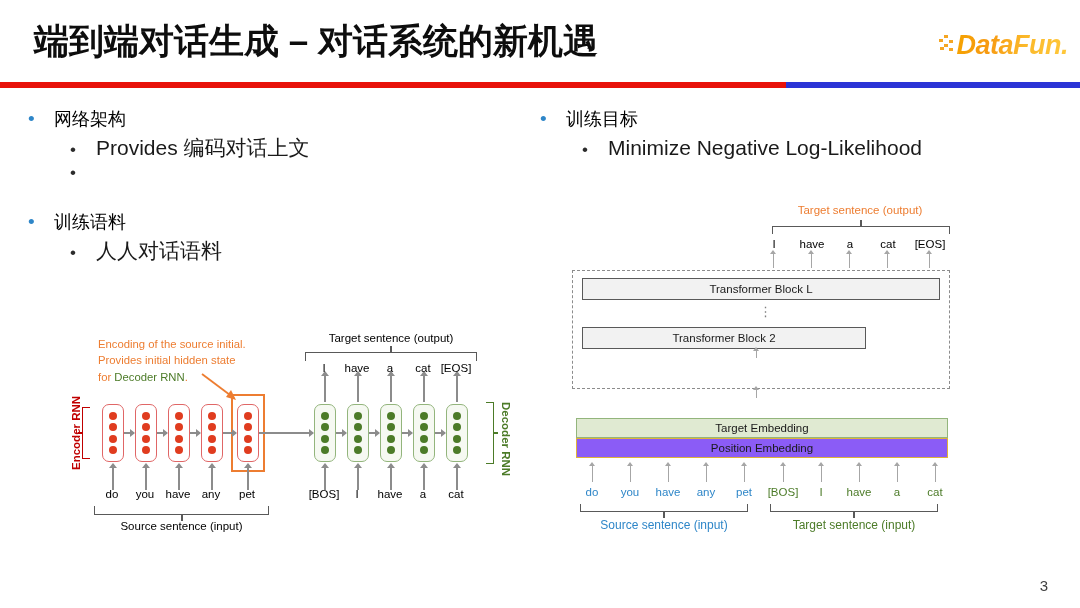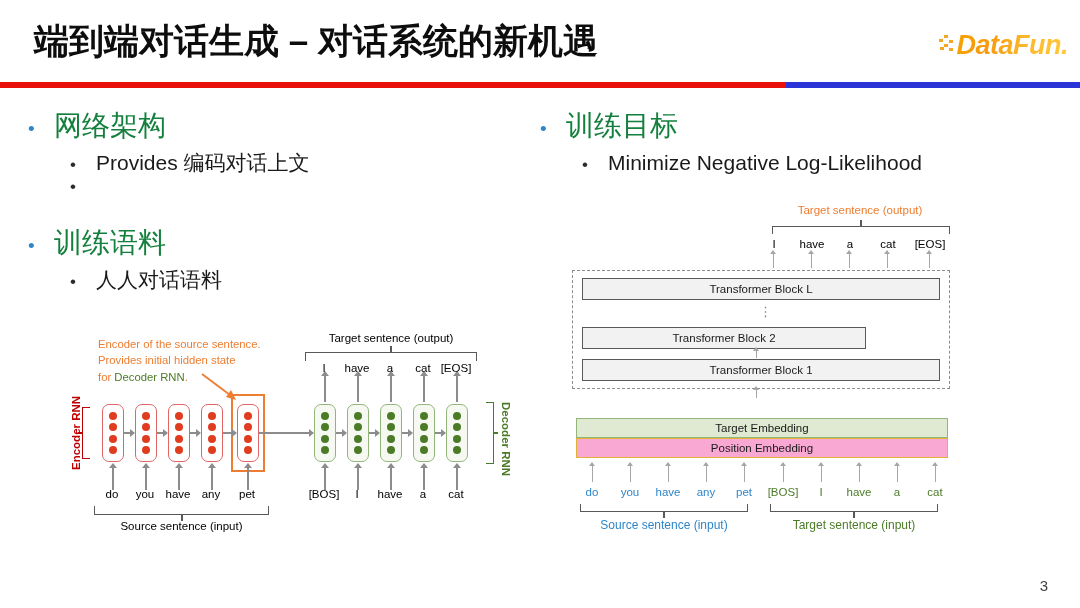--- a/index.html
+++ b/index.html
@@ -81,21 +81,21 @@
   .b1, .b2 {
     display: flex;
     align-items: baseline;
   }
   .b1 { margin-top: 6px; }
   .b1 .dot, .b2 .dot {
     flex: 0 0 auto;
     text-align: left;
   }
   .b1 .dot { width: 26px; color: #2e86c8; font-size: 19px; line-height: 1; }
-  .b1 .txt { font-size: 28px; color: #15803d; line-height: 1.45; }
+  .b1 .txt { font-size: 18px; color: #000000; line-height: 1.45; }
   .b2 { margin-left: 42px; }
   .b2 .dot { width: 26px; color: #2c2c2c; font-size: 17px; line-height: 1; }
   .b2 .txt { font-size: 21px; color: #1a1a1a; line-height: 1.5; }
   .spacer-gap { height: 22px; }
 
   
   .diagram { position: absolute; }
 
   
   #diagram-rnn { left: 60px; top: 330px; width: 462px; height: 215px; }
@@ -200,21 +200,21 @@
   .emb-bar {
     position: absolute;
     box-sizing: border-box;
     border: 1.2px solid;
     font-size: 11.5px;
     display: flex; align-items: center; justify-content: center;
     color: #1a1a1a;
   }
   .emb-token   { background: #fbdfcd; border-color: #e07a35; }
   .emb-segment { background: #e0ead2; border-color: #93b57c; }
-  .emb-pos     { background: #f9a8d4; border-color: #e0b23a; }
+  .emb-pos     { background: #8b5cf6; border-color: #e0b23a; }
 
   .ell { position: absolute; font-size: 13px; color: #7f7f7f; letter-spacing: 0; }
 
   .arrow-up-thin { position: absolute; width: 1.2px; background: #a6a6a6; }
   .arrow-up-thin::after {
     content: ''; position: absolute; left: -2.6px; top: -4px;
     border-bottom: 4.5px solid #a6a6a6;
     border-left: 3.2px solid transparent;
     border-right: 3.2px solid transparent;
   }
@@ -279,21 +279,21 @@
   </div>
   <div class="b2">
     <span class="dot">•</span>
     <span class="txt">Minimize Negative Log-Likelihood</span>
   </div>
 </div>
 
 <div class="diagram" id="diagram-rnn">
 
   <div class="annot" style="left:38px; top:6px;">
-    <div>Encoder of the source sentence.</div>
+    <div>Encoding of the source initial.</div>
     <div>Provides initial hidden state</div>
     <div><span>for </span><span class="green">Decoder RNN</span><span>.</span></div>
   </div>
 
   <svg style="position:absolute; left:140px; top:42px; width:60px; height:32px; overflow:visible;">
     <line x1="2" y1="2" x2="34" y2="26" stroke="#ed7d31" stroke-width="1.8"></line>
     <polygon points="36,28 26,25 31,18" fill="#ed7d31"></polygon>
   </svg>
 
   <div class="vlabel" style="left:10px; top:140px; color:#c00000; transform: rotate(-90deg);">Encoder RNN</div>
@@ -442,21 +442,20 @@
   <div class="arrow-up-thin" style="left:283px; top:54px; height:14px;"></div>
   <div class="arrow-up-thin" style="left:321px; top:54px; height:14px;"></div>
   <div class="arrow-up-thin" style="left:363px; top:54px; height:14px;"></div>
 
   <div class="tf-dashed" style="left:6px; top:70px; width:378px; height:119px;"></div>
 
   <div class="tf-block" style="left:16px; top:78px; width:358px; height:22px;">Transformer Block L</div>
   <div class="ell" style="left:193px; top:104px;">⋮</div>
   <div class="tf-block" style="left:16px; top:127px; width:284px; height:22px;">Transformer Block 2</div>
   <div class="arrow-up-thin" style="left:190px; top:151px; height:7px;"></div>
-  <div class="tf-block" style="left:16px; top:159px; width:358px; height:22px;">Transformer Block 1</div>
   <div class="arrow-up-thin" style="left:190px; top:190px; height:8px;"></div>
 
   <div class="emb-bar emb-segment" style="left:10px; top:218px; width:372px; height:20px;">Target Embedding</div>
   <div class="emb-bar emb-pos" style="left:10px; top:238px; width:372px; height:20px;">Position Embedding</div>
 
   <div class="arrow-up-thin" style="left:26px;  top:266px; height:16px;"></div>
   <div class="arrow-up-thin" style="left:64px;  top:266px; height:16px;"></div>
   <div class="arrow-up-thin" style="left:102px; top:266px; height:16px;"></div>
   <div class="arrow-up-thin" style="left:140px; top:266px; height:16px;"></div>
   <div class="arrow-up-thin" style="left:178px; top:266px; height:16px;"></div>

